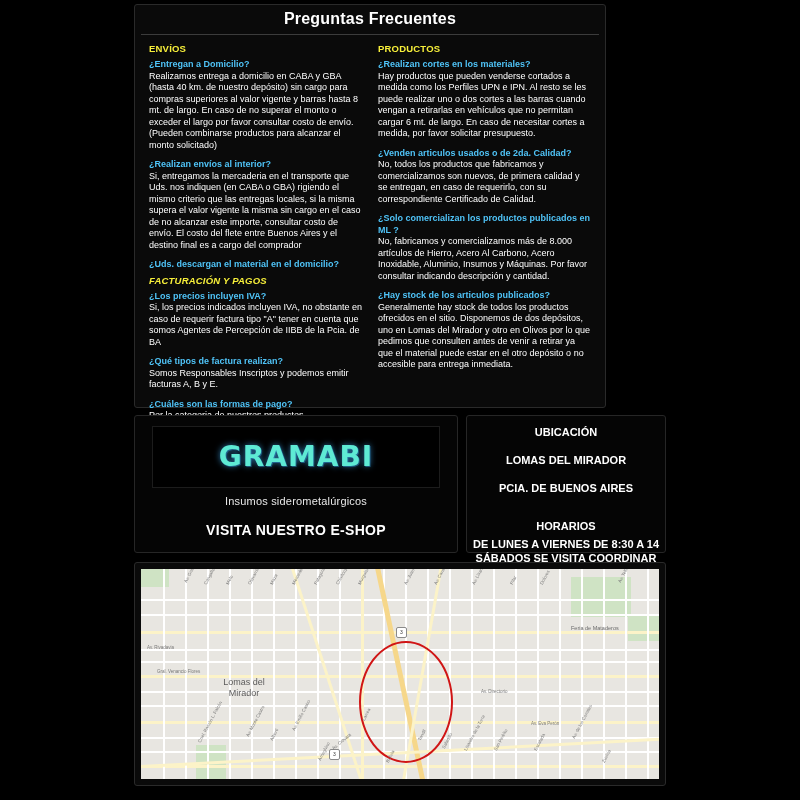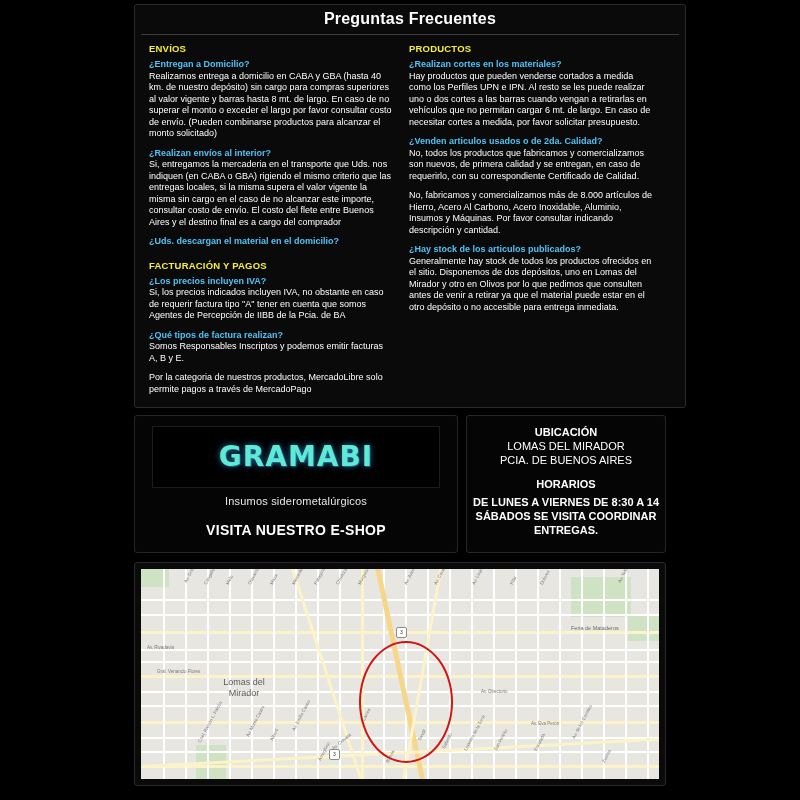--- a/index.html
+++ b/index.html
@@ -20,21 +20,21 @@
     height: 800px;
     background: #000000;
     box-sizing: border-box;
   }
 
   
   .faq-panel {
     position: absolute;
     left: 134px;
     top: 4px;
-    width: 552px;
+    width: 472px;
     height: 404px;
     background: #0a0a0a;
     border: 1px solid #2a2a2a;
     border-radius: 3px;
     box-sizing: border-box;
   }
   .faq-title {
     text-align: center;
     font-size: 16px;
     font-weight: bold;
@@ -70,21 +70,21 @@
     margin: 0;
     line-height: 11.5px;
   }
   .a {
     color: #ffffff;
     font-size: 9px;
     margin: 0 0 8px 0;
     line-height: 11.5px;
   }
   .a.last { margin-bottom: 10px; }
-  .sec-head.second { margin-top: 12px; }
+  .sec-head.second { margin-top: 4px; font-style: italic; }
 
   
   .logo-panel {
     position: absolute;
     left: 134px;
     top: 415px;
     width: 324px;
     height: 138px;
     background: #050505;
     border: 1px solid #262626;
@@ -145,23 +145,23 @@
   }
   .loc-head {
     font-size: 11px;
     font-weight: bold;
     color: #ffffff;
     margin: 0;
     line-height: 14px;
   }
   .loc-line {
     font-size: 11px;
-    font-weight: normal;
-    color: #ffffff;
-    margin: 0;
+    font-weight: bold;
+    color: #ffffff;
+    margin: 14px;
     line-height: 14px;
   }
   .loc-gap { height: 10px; }
   .loc-body {
     font-size: 11px;
     font-weight: bold;
     color: #ffffff;
     margin: 0;
     line-height: 14px;
   }
@@ -261,32 +261,34 @@
         <p class="q">¿Uds. descargan el material en el domicilio?</p>
 
         <div class="sec-head second">FACTURACIÓN Y PAGOS</div>
 
         <p class="q">¿Los precios incluyen IVA?</p>
         <p class="a">Si, los precios indicados incluyen IVA, no obstante en caso de requerir factura tipo "A" tener en cuenta que somos Agentes de Percepción de IIBB de la Pcia. de BA</p>
 
         <p class="q">¿Qué tipos de factura realizan?</p>
         <p class="a">Somos Responsables Inscriptos y podemos emitir facturas A, B y E.</p>
 
+        <p class="q">¿Cuáles son las formas de pago?</p>
         <p class="a">Por la categoria de nuestros productos, MercadoLibre solo permite pagos a través de MercadoPago</p>
       </div>
 
       <div class="faq-col">
         <div class="sec-head">PRODUCTOS</div>
 
         <p class="q">¿Realizan cortes en los materiales?</p>
         <p class="a">Hay productos que pueden venderse cortados a medida como los Perfiles UPN e IPN. Al resto se les puede realizar uno o dos cortes a las barras cuando vengan a retirarlas en vehículos que no permitan cargar 6 mt. de largo. En caso de necesitar cortes a medida, por favor solicitar presupuesto.</p>
 
         <p class="q">¿Venden articulos usados o de 2da. Calidad?</p>
         <p class="a">No, todos los productos que fabricamos y comercializamos son nuevos, de primera calidad y se entregan, en caso de requerirlo, con su correspondiente Certificado de Calidad.</p>
 
+        <p class="q">¿Solo comercializan los productos publicados en ML ?</p>
         <p class="a">No, fabricamos y comercializamos más de 8.000 artículos de Hierro, Acero Al Carbono, Acero Inoxidable, Aluminio, Insumos y Máquinas. Por favor consultar indicando descripción y cantidad.</p>
 
         <p class="q">¿Hay stock de los articulos publicados?</p>
         <p class="a">Generalmente hay stock de todos los productos ofrecidos en el sitio. Disponemos de dos depósitos, uno en Lomas del Mirador y otro en Olivos por lo que pedimos que consulten antes de venir a retirar ya que el material puede estar en el otro depósito o no accesible para entrega inmediata.</p>
       </div>
 
     </div>
   </div>
 
   <div class="logo-panel">

